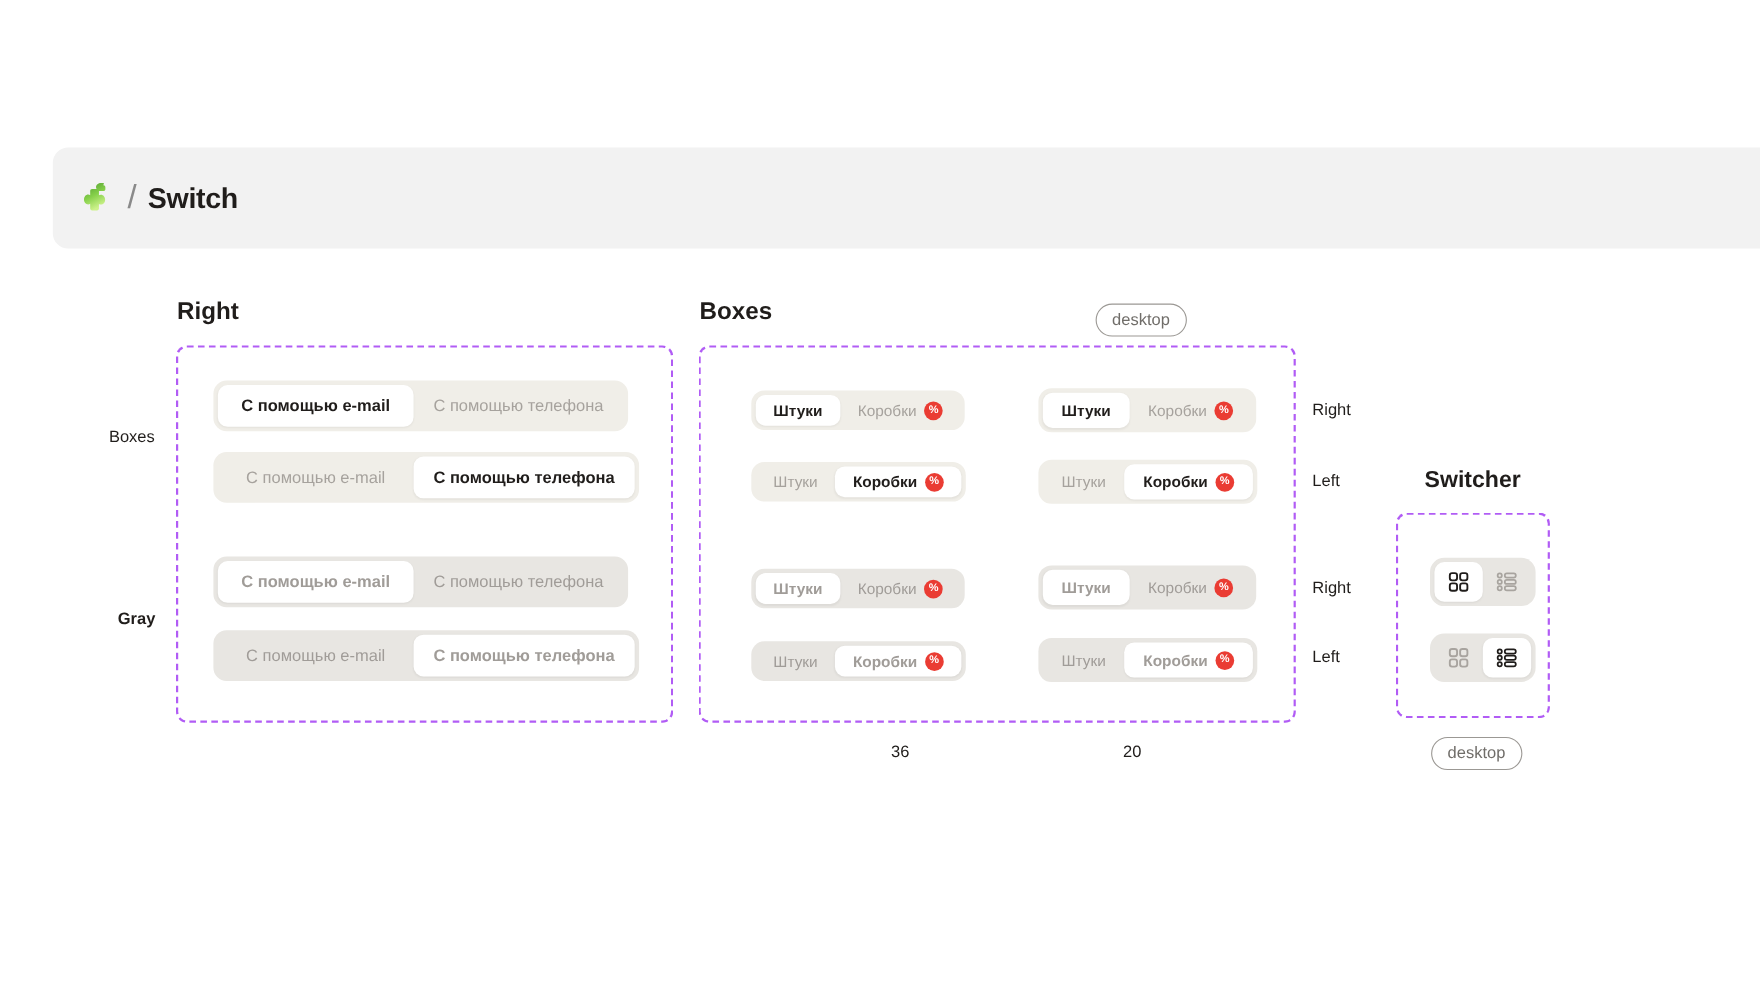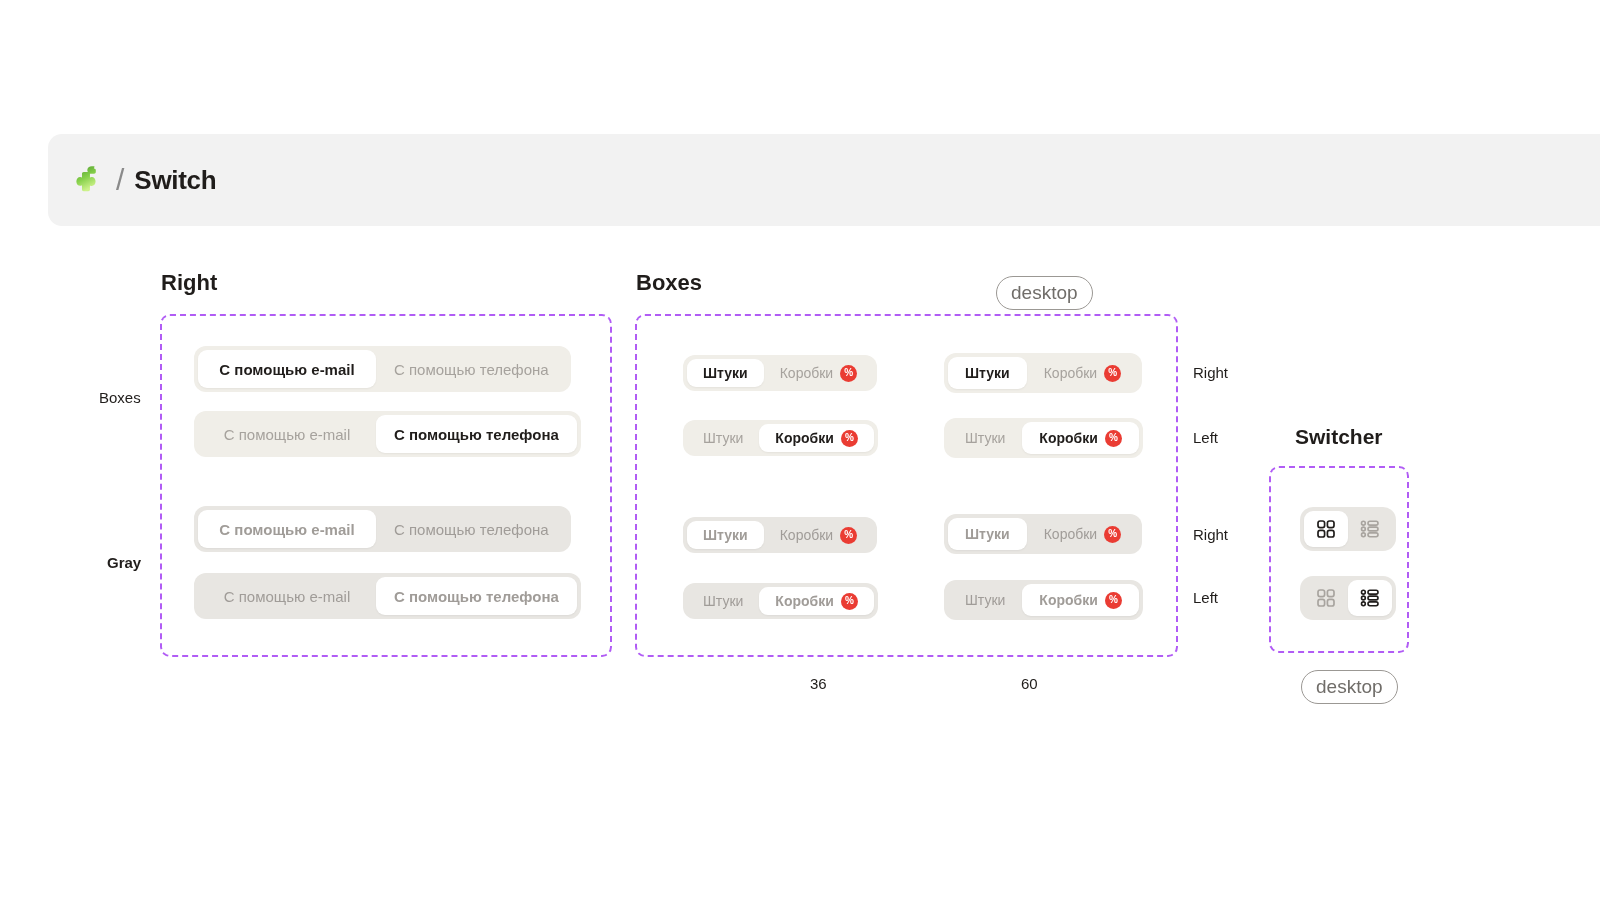--- a/index.html
+++ b/index.html
@@ -103,21 +103,21 @@
   #label-left-2  { left: 1193px; top: 364px; }
   #size-36 { left: 770px;  top: 450px; margin-left: 40px; }
   #size-40 { left: 1021px; top: 450px; }
 
   
   .desktop-pill {
     position: absolute;
     border: 1px solid #9b9894;
     border-radius: 999px;
     color: #706d69;
-    font-size: 19px;
+    font-size: 15px;
     padding: 6px 14px 7px;
     line-height: 1;
     background: transparent;
     white-space: nowrap;
   }
   #desktop-boxes    { left: 996px;  top: 50px; }
   #desktop-switcher { left: 1301px; top: 444px; }
 
   
   .switch {
@@ -257,21 +257,21 @@
 
   <div class="axis-label" id="label-beige">Boxes</div>
   <div class="axis-label" id="label-gray">Gray</div>
 
   <div class="axis-label" id="label-right-1">Right</div>
   <div class="axis-label" id="label-left-1">Left</div>
   <div class="axis-label" id="label-right-2">Right</div>
   <div class="axis-label" id="label-left-2">Left</div>
 
   <div class="axis-label" id="size-36">36</div>
-  <div class="axis-label" id="size-40">60</div>
+  <div class="axis-label" id="size-40">20</div>
 
   <div class="switch tabs beige" id="tabs-beige-1">
     <div class="switch-seg active">С помощью e-mail</div>
     <div class="switch-seg">С помощью телефона</div>
   </div>
   <div class="switch tabs beige" id="tabs-beige-2">
     <div class="switch-seg">С помощью e-mail</div>
     <div class="switch-seg active">С помощью телефона</div>
   </div>
 

